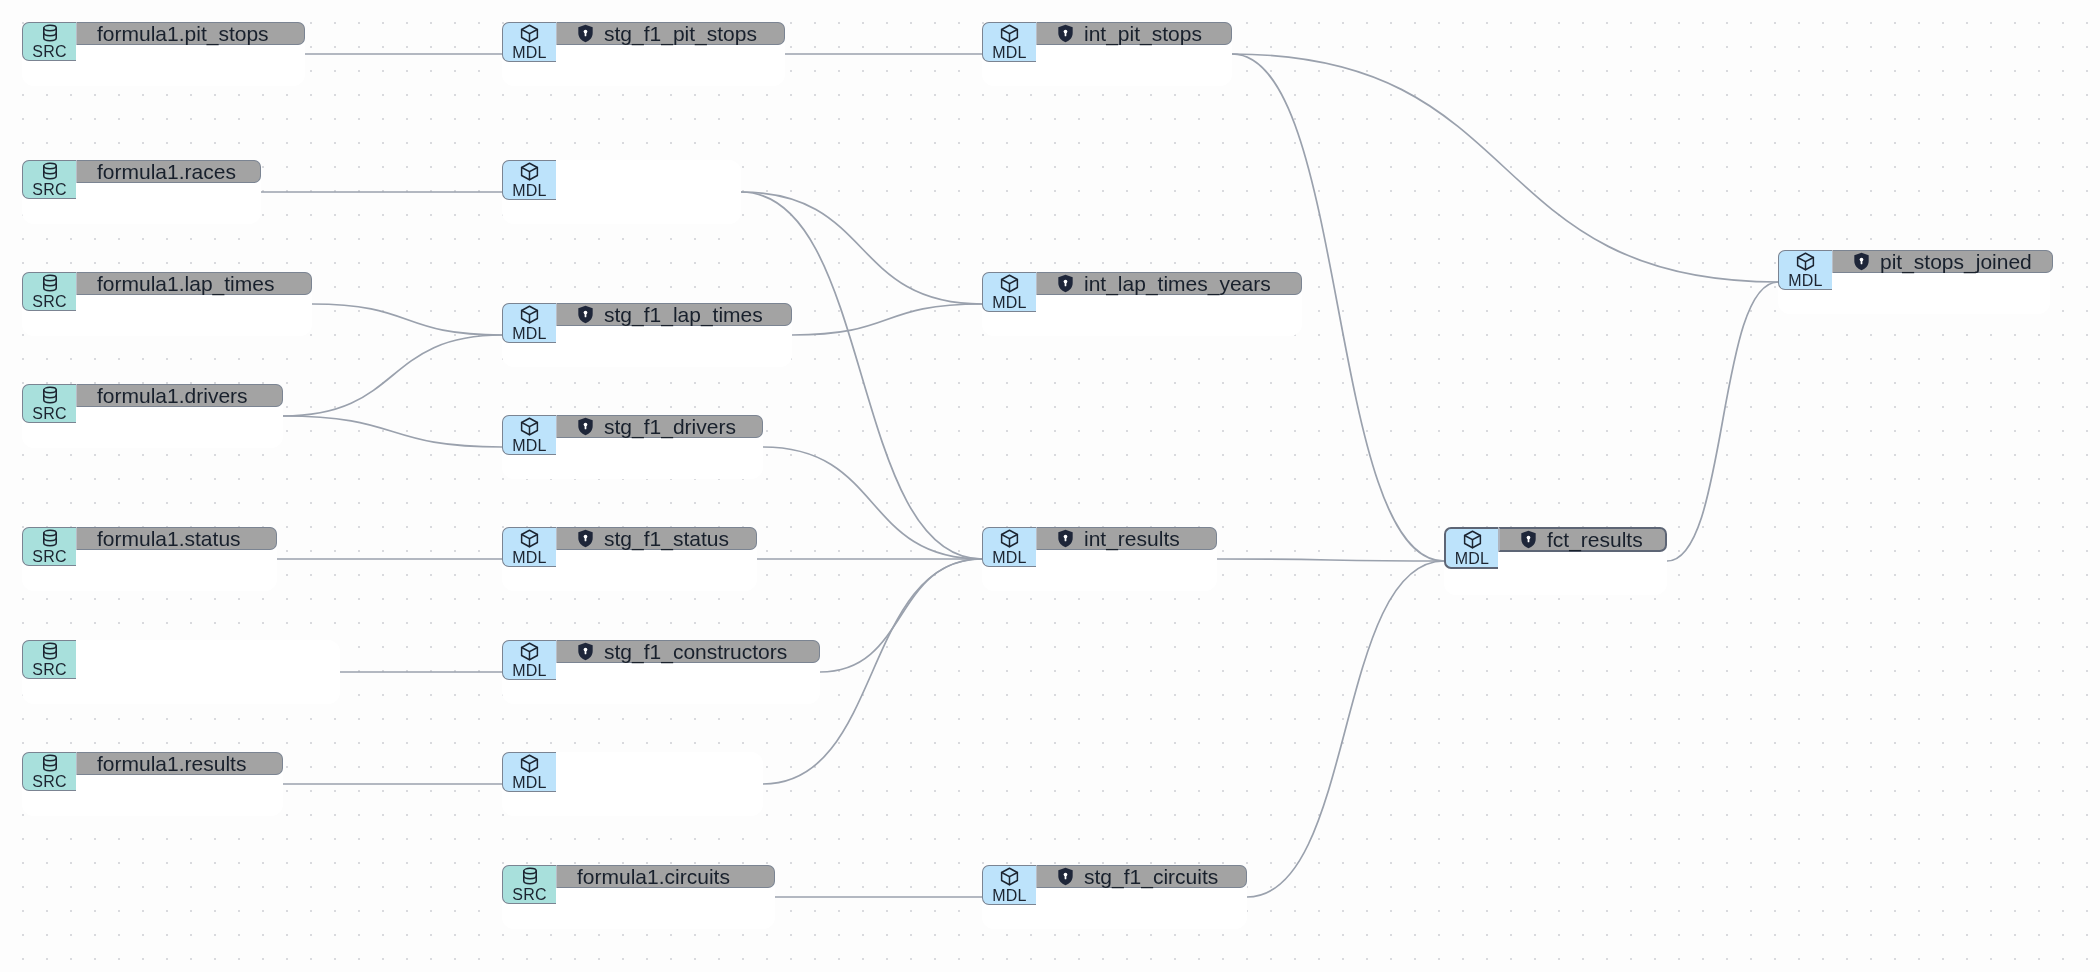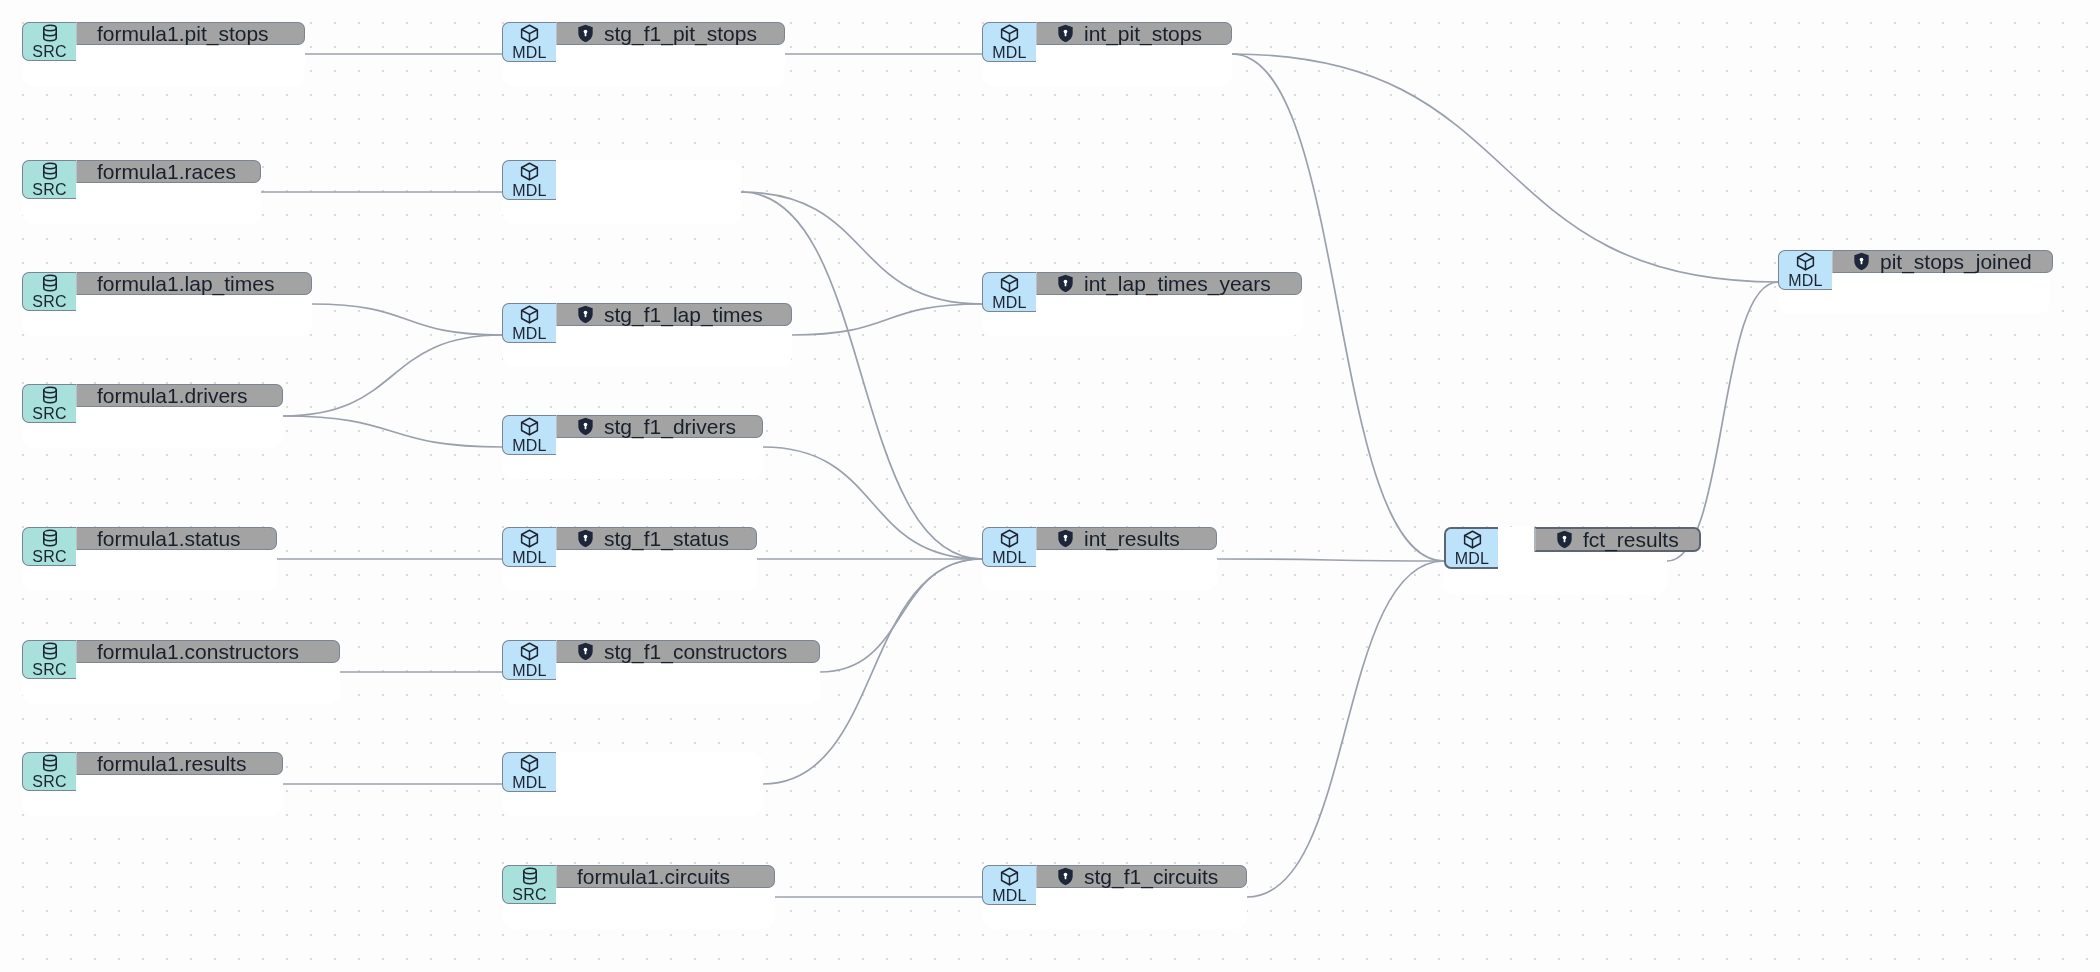--- a/index.html
+++ b/index.html
@@ -87,21 +87,21 @@
   .node.src .node-badge { background: #a8e0dc; }
   
   .node.mdl .node-badge { background: #bde3fb; }
 
   
   .node.selected .node-badge,
   .node.selected .node-body {
     border-width: 2.2px;
     border-color: #5d6575;
   }
-  .node.selected .node-body { border-left-color: #aeb4be; margin-left: 36px; }
+  .node.selected .node-body { border-left-color: #aeb4be; }
 
   .shield-icon { flex: 0 0 auto; display: block; }
 </style>
 </head>
 <body>
 
 <div id="canvas">
   <svg id="edge-layer" width="2100" height="972" viewBox="0 0 2100 972">
       <path class="edge-path" d="M 305 54 C 413.35 54, 393.65 54, 502 54"></path>
       <path class="edge-path" d="M 261 192 C 393.55 192, 369.45 192, 502 192"></path>
@@ -194,23 +194,20 @@
       </div>
       <div class="node src" style="left: 22px; top: 640px; width: 318px; height: 64px;">
         <div class="node-badge">
           <svg width="20" height="20" viewBox="0 0 24 24" fill="none" stroke="#1c2430" stroke-width="1.8" stroke-linecap="round" stroke-linejoin="round">
             <ellipse cx="12" cy="6" rx="7.5" ry="3.2"></ellipse>
             <path d="M4.5 6v12c0 1.77 3.36 3.2 7.5 3.2s7.5-1.43 7.5-3.2V6"></path>
             <path d="M4.5 12c0 1.77 3.36 3.2 7.5 3.2s7.5-1.43 7.5-3.2"></path>
           </svg>
           <span class="badge-text">SRC</span>
         </div>
-        <div class="node-body">
-          <span class="node-label">formula1.constructors</span>
-        </div>
       </div>
       <div class="node src" style="left: 22px; top: 752px; width: 261px; height: 64px;">
         <div class="node-badge">
           <svg width="20" height="20" viewBox="0 0 24 24" fill="none" stroke="#1c2430" stroke-width="1.8" stroke-linecap="round" stroke-linejoin="round">
             <ellipse cx="12" cy="6" rx="7.5" ry="3.2"></ellipse>
             <path d="M4.5 6v12c0 1.77 3.36 3.2 7.5 3.2s7.5-1.43 7.5-3.2V6"></path>
             <path d="M4.5 12c0 1.77 3.36 3.2 7.5 3.2s7.5-1.43 7.5-3.2"></path>
           </svg>
           <span class="badge-text">SRC</span>
         </div>

